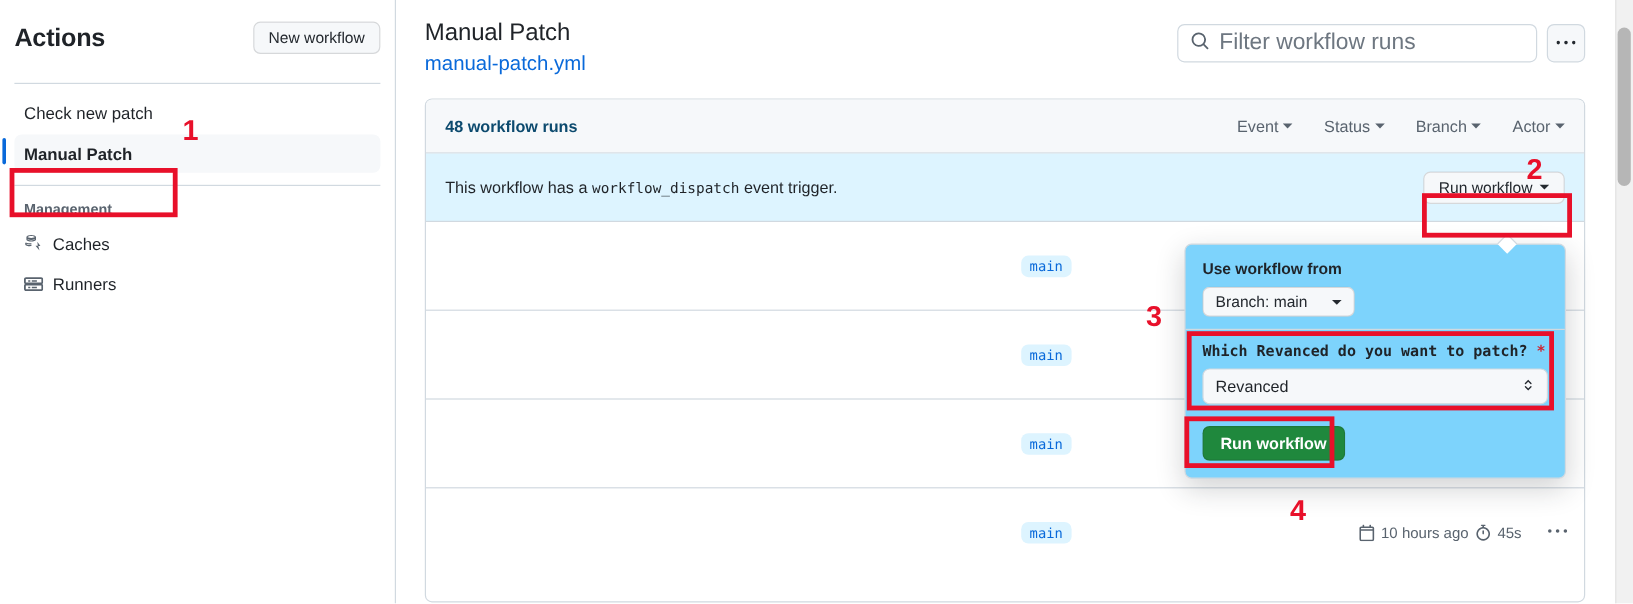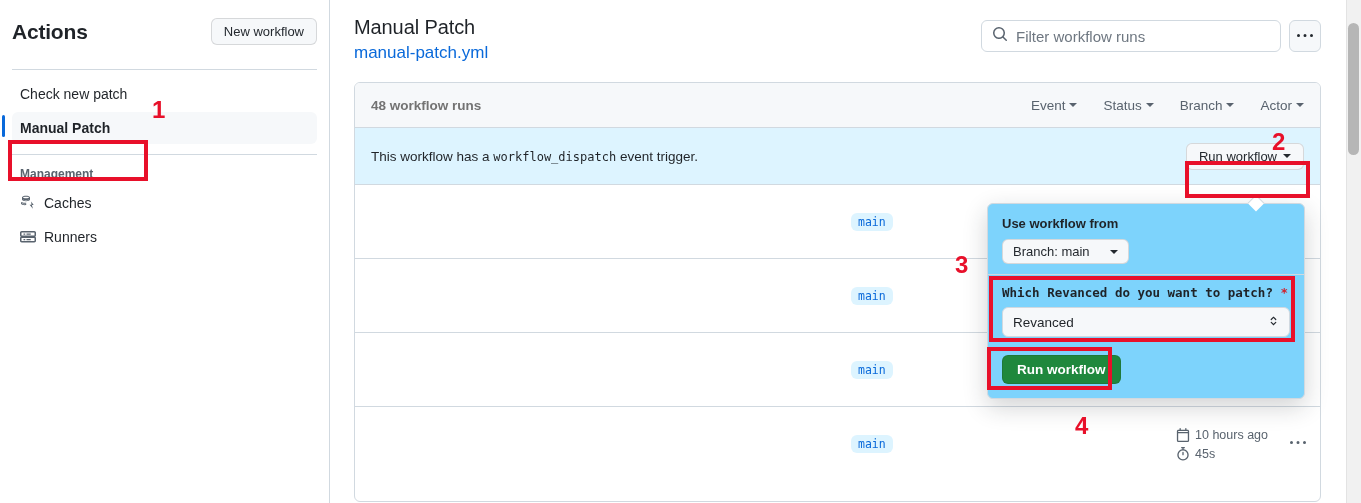--- a/index.html
+++ b/index.html
@@ -85,21 +85,21 @@
   }
   .head-right { display: flex; align-items: center; gap: 8px; margin-top: 4px; }
   .search-box {
     display: flex; align-items: center; gap: 8px;
     width: 300px; height: 32px;
     border: 1px solid #d1d9e0; border-radius: 6px;
     background: #ffffff; padding: 0 10px;
   }
   .search-box input {
     border: 0; outline: 0; width: 100%;
-    font-size: 15px; color: #1f2328;
+    font-size: 19px; color: #1f2328;
     font-family: "Liberation Sans", sans-serif;
     background: transparent;
   }
   .search-box input::placeholder { color: #6e7781; }
   .kebab-btn {
     width: 32px; height: 32px;
     border: 1px solid #d1d9e0; border-radius: 6px;
     background: #f6f8fa;
     display: flex; align-items: center; justify-content: center;
     cursor: pointer;
@@ -115,21 +115,21 @@
     background: #ffffff;
     height: 420px;
   }
   .runs-header {
     display: flex; align-items: center; justify-content: space-between;
     background: #f6f8fa;
     border-bottom: 1px solid #d1d9e0;
     padding: 12px 16px;
     height: 45px;
   }
-  .runs-count { font-size: 13.5px; font-weight: 600; color: #737373; }
+  .runs-count { font-size: 13.5px; font-weight: 600; color: #0c4a6e; }
   .filters { display: flex; align-items: center; gap: 26px; }
   .filter-btn {
     font-size: 13.5px; color: #59636e; cursor: pointer;
     display: flex; align-items: center; gap: 4px;
     font-weight: 500;
   }
   .caret {
     width: 0; height: 0;
     border-left: 4px solid transparent; border-right: 4px solid transparent;
     border-top: 4px solid currentColor;
@@ -171,21 +171,21 @@
   .branch-badge {
     position: absolute; left: 496px;
     background: #ddf4ff; color: #0969da;
     font-family: "DejaVu Sans Mono", monospace;
     font-size: 11.5px;
     padding: 2px 7px; border-radius: 6px;
     cursor: pointer;
   }
   .run-meta {
     position: absolute; right: 52px;
-    display: flex; flex-direction: column; gap: 5px;
+    display: flex; flex-direction: row; gap: 5px;
     font-size: 12.5px; color: #59636e;
   }
   .meta-line { display: flex; align-items: center; gap: 5px; white-space: nowrap; }
   .meta-icon { width: 14px; height: 14px; color: #59636e; flex: 0 0 14px; }
   .row-kebab {
     position: absolute; right: 14px;
     color: #59636e; font-size: 13px; letter-spacing: 1.5px;
     cursor: pointer;
   }
 

